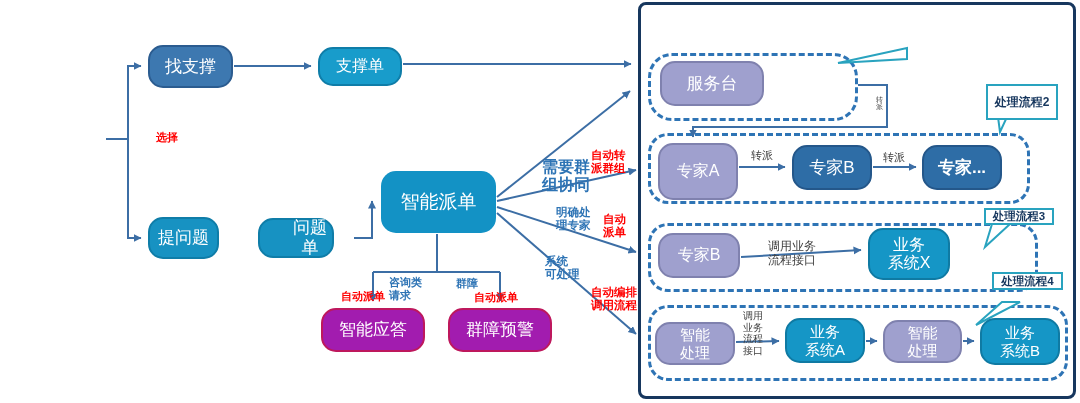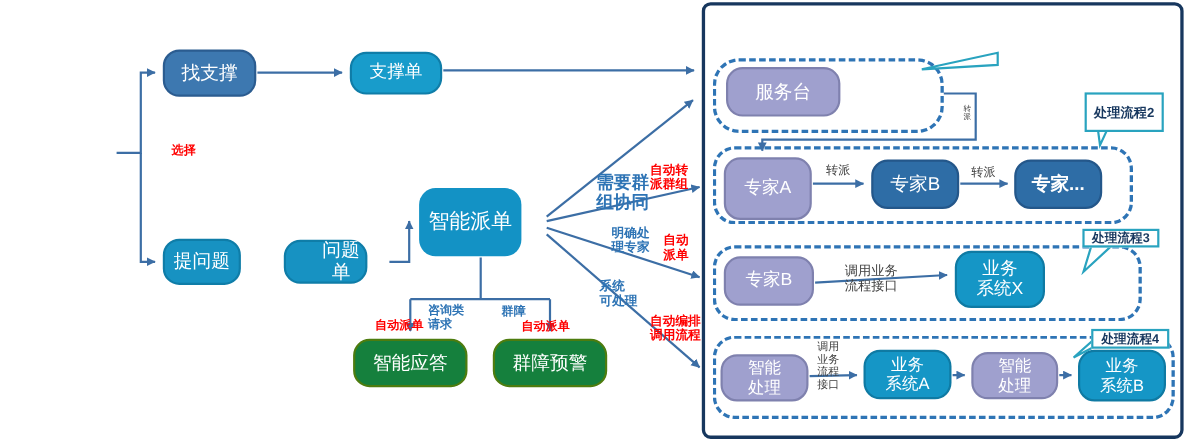--- a/index.html
+++ b/index.html
@@ -12,21 +12,21 @@
     display:flex;align-items:center;justify-content:center;
     color:#fff;text-align:center;line-height:1.15;border-radius:15px;
   }
   .pre{white-space:pre-line;}
   
   .steel   {background:#3A70A8;}
   .blue    {background:#3D78B0;border:2px solid #2B5C90;}
   .teal    {background:#1792C2;border:2px solid #0F7DA8;}
   .tealb   {background:#189CCB;border:2px solid #0F7DA8;}
   .dispatch{background:#1392C5;}
-  .grayLav {background:#15803d;border:2px solid #4d7c0f;}
+  .grayLav {background:#a21caf;border:2px solid #be185d;}
   .lav     {background:#9FA0CE;border:2px solid #7F81AE;}
   .navybox {background:#2E6DA6;border:2px solid #24578A;}
   .cyan    {background:#1596C6;border:2px solid #0F7AA3;}
   
   .outer{border:3px solid #17375E;border-radius:8px;background:#fff;}
   .dgroup{border:3px dashed #2E74B5;border-radius:20px;background:#fff;}
   
   .callout{
     background:#fff;border:2.5px solid #29A3BF;
     display:flex;align-items:center;justify-content:center;
@@ -83,21 +83,21 @@
       <polygon points="996,102 1014,102 1000,132"></polygon>
       <polygon points="992,224 1010,224 985,247"></polygon>
       <polygon points="1002,302 1020,302 976,325"></polygon>
     </g>
   </svg>
 
   <div class="abs node blue" style="left:148px;top:45px;width:85px;height:43px;font-size:17px;">找支撑</div>
   <div class="abs node tealb" style="left:318px;top:47px;width:84px;height:39px;font-size:16px;">支撑单</div>
   <div class="abs node teal" style="left:148px;top:217px;width:71px;height:42px;font-size:17px;">提问题</div>
   <div class="abs node teal" style="left:258px;top:218px;width:76px;height:40px;font-size:17px;padding-left:28px;">问题单</div>
-  <div class="abs node dispatch" style="left:381px;top:171px;width:93px;height:62px;font-size:19px;">智能派单</div>
+  <div class="abs node dispatch" style="left:381px;top:171px;width:115px;height:62px;font-size:19px;">智能派单</div>
   <div class="abs node grayLav" style="left:321px;top:308px;width:104px;height:44px;font-size:17px;">智能应答</div>
   <div class="abs node grayLav" style="left:448px;top:308px;width:104px;height:44px;font-size:17px;">群障预警</div>
 
   <div class="abs node lav" style="left:660px;top:61px;width:104px;height:45px;font-size:17px;">服务台</div>
 
   <div class="abs node lav" style="left:658px;top:143px;width:80px;height:57px;font-size:16px;">专家A</div>
   <div class="abs node navybox" style="left:792px;top:145px;width:80px;height:45px;font-size:17px;">专家B</div>
   <div class="abs node navybox" style="left:922px;top:145px;width:80px;height:45px;font-size:17px;font-weight:bold;">专家...</div>
   <div class="abs lbl gry" style="left:751px;top:149px;font-size:11px;">转派</div>
   <div class="abs lbl gry" style="left:883px;top:151px;font-size:11px;">转派</div>
@@ -116,21 +116,21 @@
 接口</div>
   <div class="abs node cyan pre" style="left:785px;top:318px;width:80px;height:45px;font-size:15px;">业务
 系统A</div>
   <div class="abs node lav pre" style="left:883px;top:320px;width:79px;height:43px;font-size:15px;">智能
 处理</div>
   <div class="abs node cyan pre" style="left:980px;top:318px;width:80px;height:47px;font-size:15px;">业务
 系统B</div>
 
   <div class="abs callout" style="left:986px;top:84px;width:72px;height:36px;font-size:12px;">处理流程2</div>
   <div class="abs callout" style="left:984px;top:208px;width:70px;height:17px;font-size:11.5px;">处理流程3</div>
-  <div class="abs callout" style="left:992px;top:299px;width:71px;height:18px;font-size:11.5px;">处理流程4</div>
+  <div class="abs callout" style="left:992px;top:272px;width:71px;height:18px;font-size:11.5px;">处理流程4</div>
 
   <div class="abs lbl red" style="left:140px;top:131px;font-size:11px;margin-left:16px;">选择</div>
   <div class="abs lbl blu pre" style="left:389px;top:276px;font-size:11px;">咨询类
 请求</div>
   <div class="abs lbl red" style="left:341px;top:290px;font-size:11px;">自动派单</div>
   <div class="abs lbl blu" style="left:456px;top:277px;font-size:11px;">群障</div>
   <div class="abs lbl red" style="left:474px;top:291px;font-size:11px;">自动派单</div>
   <div class="abs lbl blu pre" style="left:542px;top:158px;font-size:16px;">需要群
 组协同</div>
   <div class="abs lbl red pre" style="left:591px;top:149px;font-size:11.5px;">自动转

